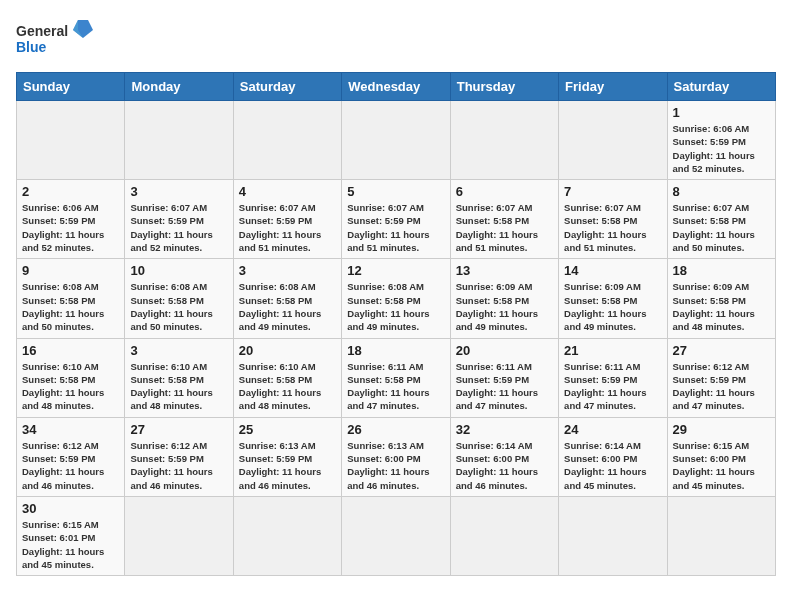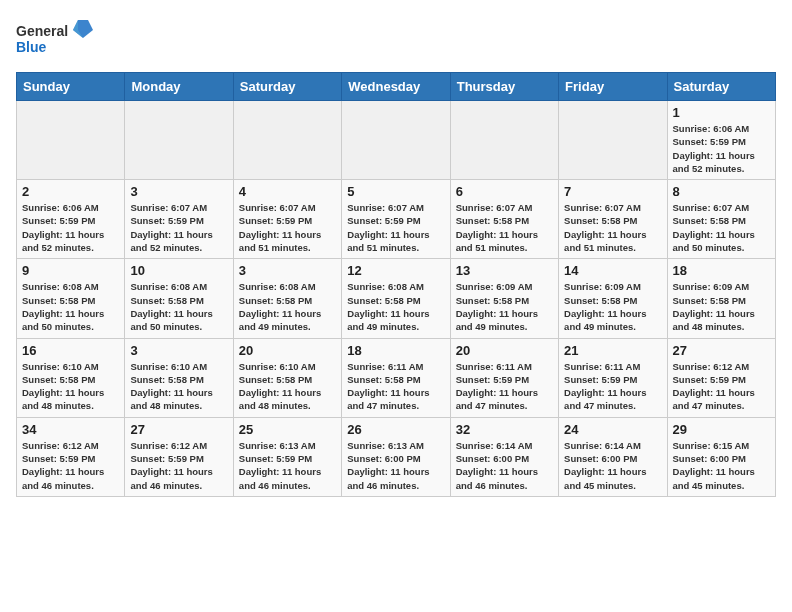--- a/index.html
+++ b/index.html
@@ -315,14 +315,29 @@
 and 45 minutes.</div>
         </td>
         <td>
           <div class="day-number">29</div>
           <div class="day-info" style="white-space: pre-line;">Sunrise: 6:15 AM
 Sunset: 6:00 PM
 Daylight: 11 hours
 and 45 minutes.</div>
         </td>
       </tr>
+      <tr>
+        <td>
+          <div class="day-number">30</div>
+          <div class="day-info" style="white-space: pre-line;">Sunrise: 6:15 AM
+Sunset: 6:01 PM
+Daylight: 11 hours
+and 45 minutes.</div>
+        </td>
+        <td class="empty"></td>
+        <td class="empty"></td>
+        <td class="empty"></td>
+        <td class="empty"></td>
+        <td class="empty"></td>
+        <td class="empty"></td>
+      </tr>
     </tbody>
 </table>
 
 </body></html>

